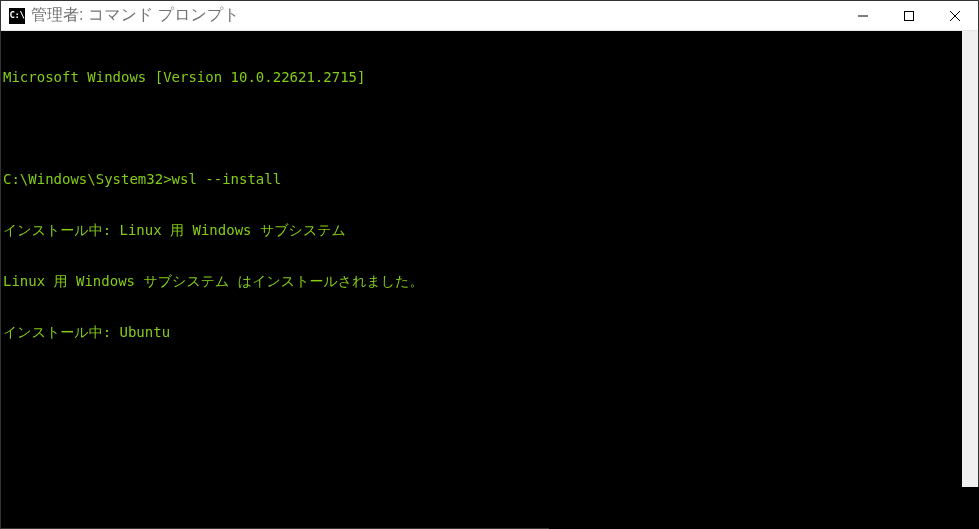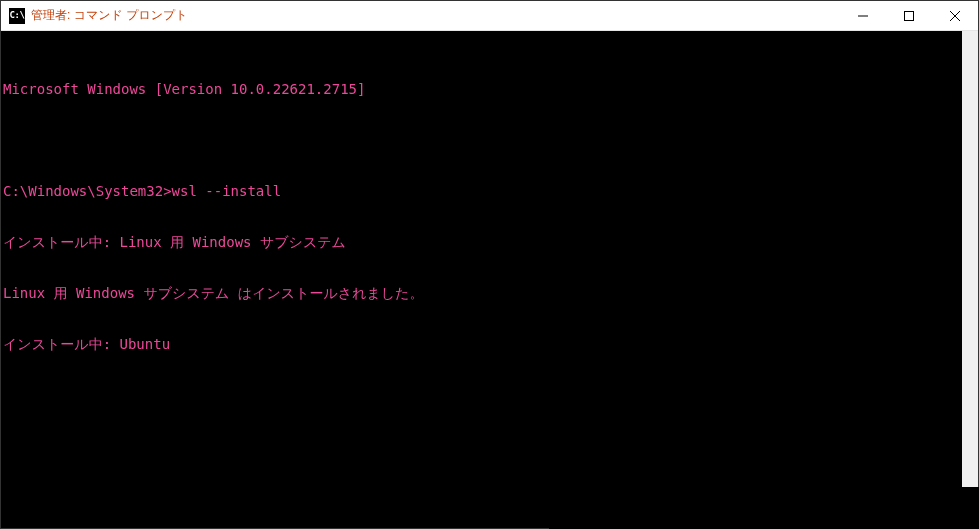--- a/index.html
+++ b/index.html
@@ -32,22 +32,22 @@
     font-size: 9px;
     font-weight: bold;
     background: #000;
     color: #fff;
     font-family: "Consolas", monospace;
     letter-spacing: -0.5px;
     line-height: 1;
   }
 
   .titlebar-title {
-    font-size: 12px;
-    color: #c2410c;
+    font-size: 16px;
+    color: #737373;
     flex: 1;
   }
 
   .window-controls {
     display: flex;
     height: 100%;
   }
 
   .win-btn {
     width: 46px;
@@ -58,25 +58,25 @@
     font-size: 10px;
     color: #000;
     cursor: pointer;
   }
 
   .win-btn svg { width: 10px; height: 10px; }
 
   .terminal {
     flex: 1;
     background: #000000;
-    color: #ec4899;
+    color: #84cc16;
     font-family: "MS Gothic", "Consolas", monospace;
     font-size: 14px;
     line-height: 17px;
-    padding: 16px 2px;
+    padding: 4px 2px;
     white-space: pre;
     overflow: hidden;
     position: relative;
     border-right: 16px solid #f0f0f0;
   }
 
   .line { white-space: pre; }
 
   .prompt-line { display: flex; }
 

